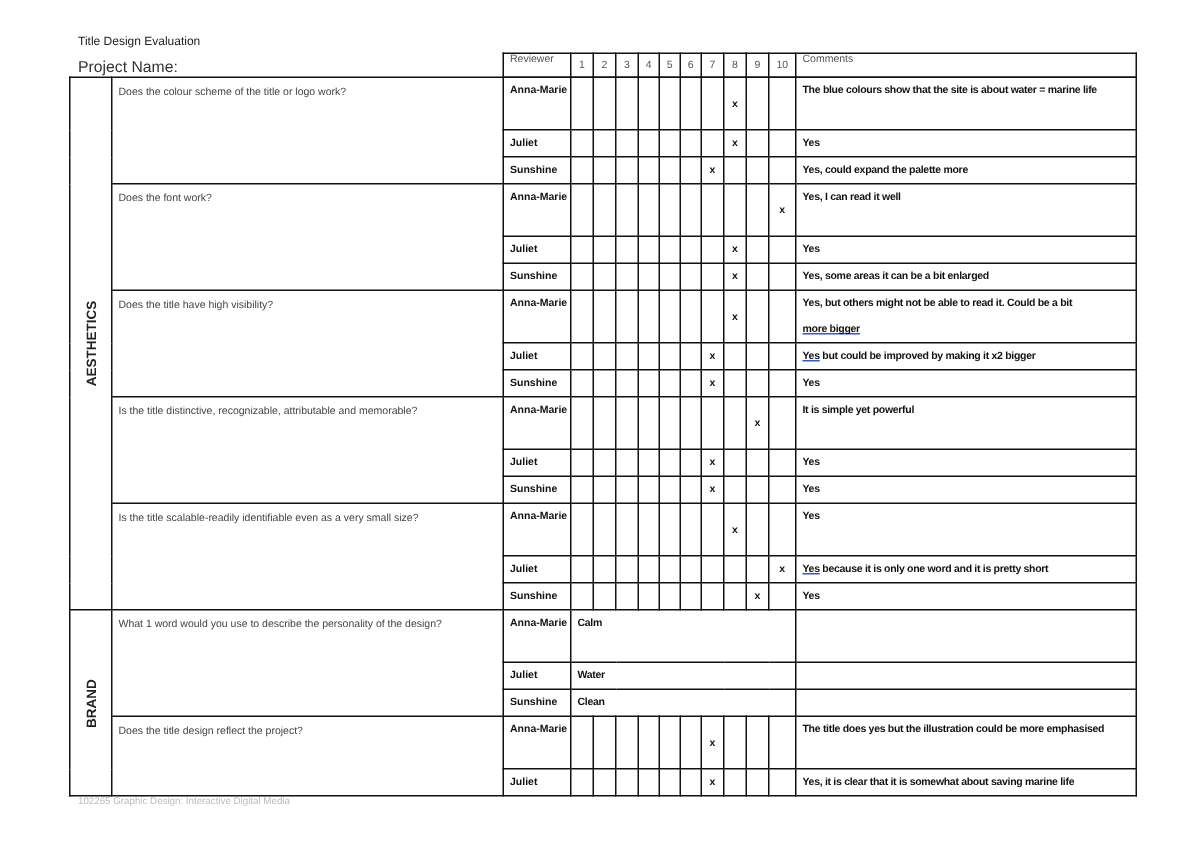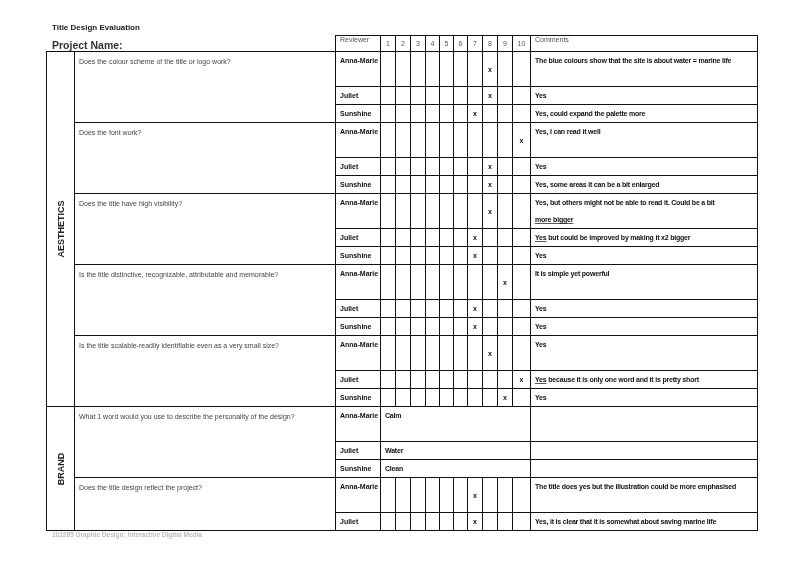--- a/index.html
+++ b/index.html
@@ -1,18 +1,18 @@
 <!DOCTYPE html>
 <html><head>
 <meta charset="utf-8">
 <style>
   html, body { margin:0; padding:0; background:#ffffff; }
   body { width:794px; height:565px; position:relative; overflow:hidden; font-family:"Liberation Sans", sans-serif; color:#111; }
-  .abs { position:absolute;font-weight:bold; }
-  .doc-title { left:52px; top:23px; font-size:8px; font-weight:bold; color:#222; }
+  .abs { position:absolute; }
+  .doc-title { left:52px; top:23px; font-size:8px; font-weight:normal; color:#222; }
   .project-label { left:52px; top:39px; font-size:10.5px; color:#333; }
   .footer { left:52px; top:531px; font-size:6.5px; color:#bbb; }
   table.grid { position:absolute; border-collapse:collapse; table-layout:fixed; }
   table.grid td { border:1px solid #111; padding:0 0 0 4px; vertical-align:top; font-size:7px; overflow:hidden; white-space:nowrap; }
   .hdr td { color:#555; font-size:7px; vertical-align:middle; }
   .hdr td.num { text-align:center; padding:0; }
   td.num { text-align:center; padding:0 !important; font-weight:bold; vertical-align:middle !important; }
   td.rev { font-weight:bold; color:#111; vertical-align:top; line-height:17px; white-space:normal !important; }
   td.cm { font-weight:bold; line-height:17px; white-space:normal !important; letter-spacing:-0.2px; }
   td.q { color:#444; font-size:7px; padding-top:6px !important; }

